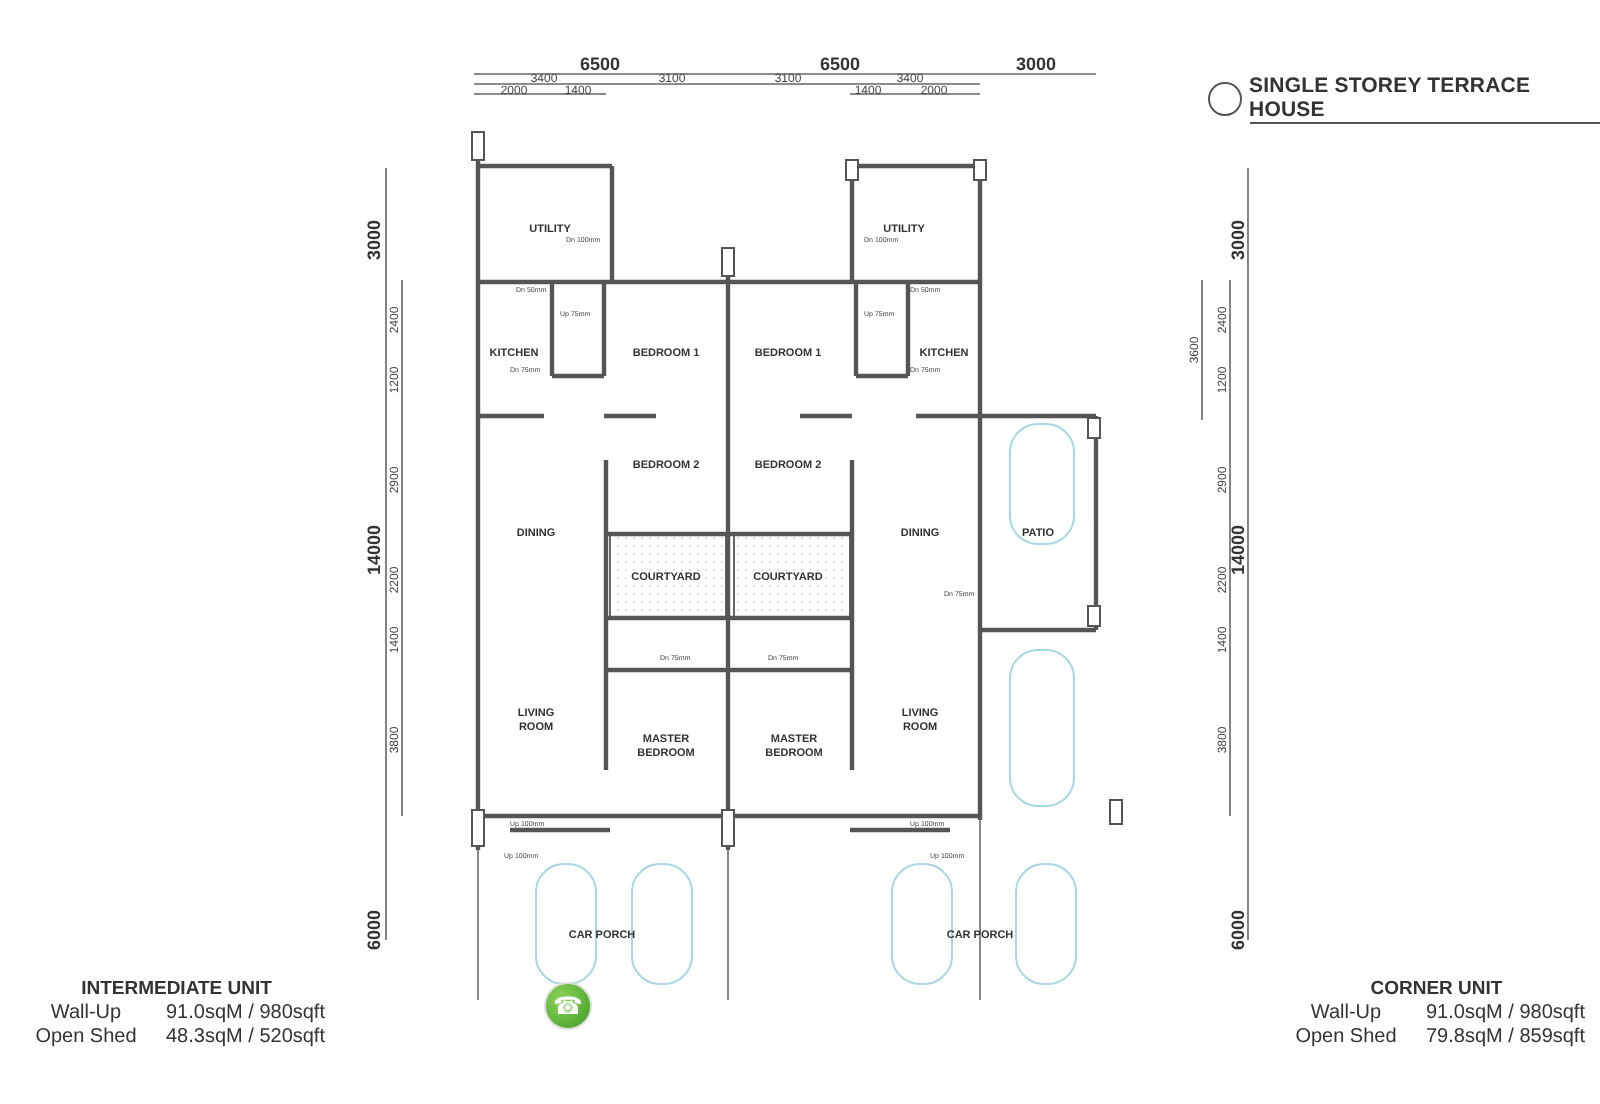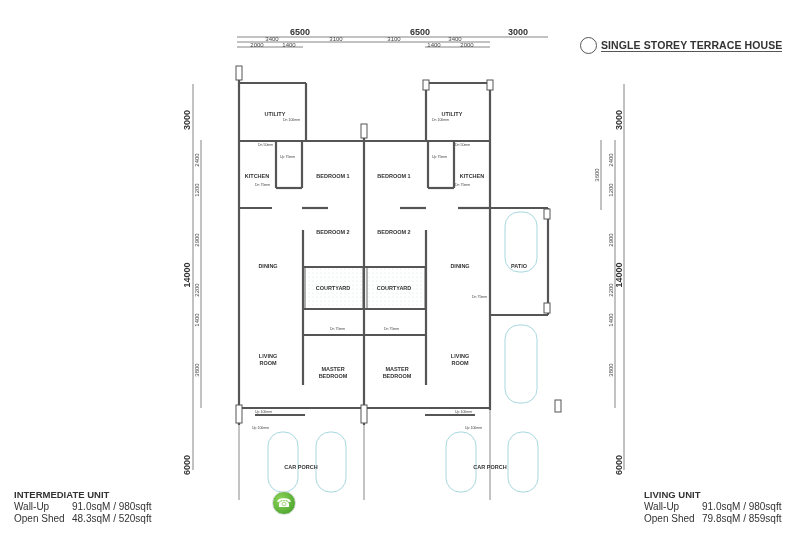--- a/index.html
+++ b/index.html
@@ -1,23 +1,23 @@
 <!DOCTYPE html>
 <html><head>
 <meta charset="utf-8">
 <style>
   html,body{margin:0;padding:0;background:#fff;}
   body{width:800px;height:552px;position:relative;overflow:hidden;font-family:"Liberation Sans",sans-serif;color:#222;}
   #plan{position:absolute;left:0;top:0;width:800px;height:552px;}
-  .title-box{position:absolute;left:580px;top:37px;display:flex;align-items:center;}
+  .title-box{position:absolute;left:604px;top:37px;display:flex;align-items:center;}
   .title-circle{width:15px;height:15px;border:1.5px solid #555;border-radius:50%;}
   .title-text{margin-left:4px;font-size:10.5px;font-weight:bold;color:#333;border-bottom:1.5px solid #555;letter-spacing:0.1px;}
-  .unit-info{position:absolute;font-size:10px;color:#333;line-height:12px;}
+  .unit-info{position:absolute;font-size:10px;color:#333;line-height:12px;text-align:center;}
   .unit-info .ut{font-weight:bold;font-size:9.5px;}
-  .unit-info .row{display:flex;}
+  .unit-info .row{display:flex;gap:11px;}
   .unit-info .row .k{width:58px;}
   .agent{position:absolute;left:262px;top:491px;display:flex;align-items:center;}
   .agent-name{font-size:17px;font-weight:bold;color:#fff;
     text-shadow:-1.5px -1.5px 0 #555,1.5px -1.5px 0 #555,-1.5px 1.5px 0 #555,1.5px 1.5px 0 #555,0 2px 2px #888;letter-spacing:0.3px;}
   .wa-icon{margin-left:10px;width:22px;height:22px;border-radius:50%;background:radial-gradient(circle at 35% 35%,#8fd45a,#3c9a22);display:flex;align-items:center;justify-content:center;color:#fff;font-size:12px;border:1.5px solid #ddd;}
   svg text{font-family:"Liberation Sans",sans-serif;}
 </style>
 </head>
 <body>
 
@@ -222,21 +222,21 @@
     <span class="k">Wall-Up</span>
     <span>91.0sqM / 980sqft</span>
   </div>
   <div class="row">
     <span class="k">Open Shed</span>
     <span>48.3sqM / 520sqft</span>
   </div>
 </div>
 
 <div class="unit-info" style="left:644px;top:489px;">
-  <div class="ut">LIVING UNIT</div>
+  <div class="ut">CORNER UNIT</div>
   <div class="row">
     <span class="k">Wall-Up</span>
     <span>91.0sqM / 980sqft</span>
   </div>
   <div class="row">
     <span class="k">Open Shed</span>
     <span>79.8sqM / 859sqft</span>
   </div>
 </div>
 

